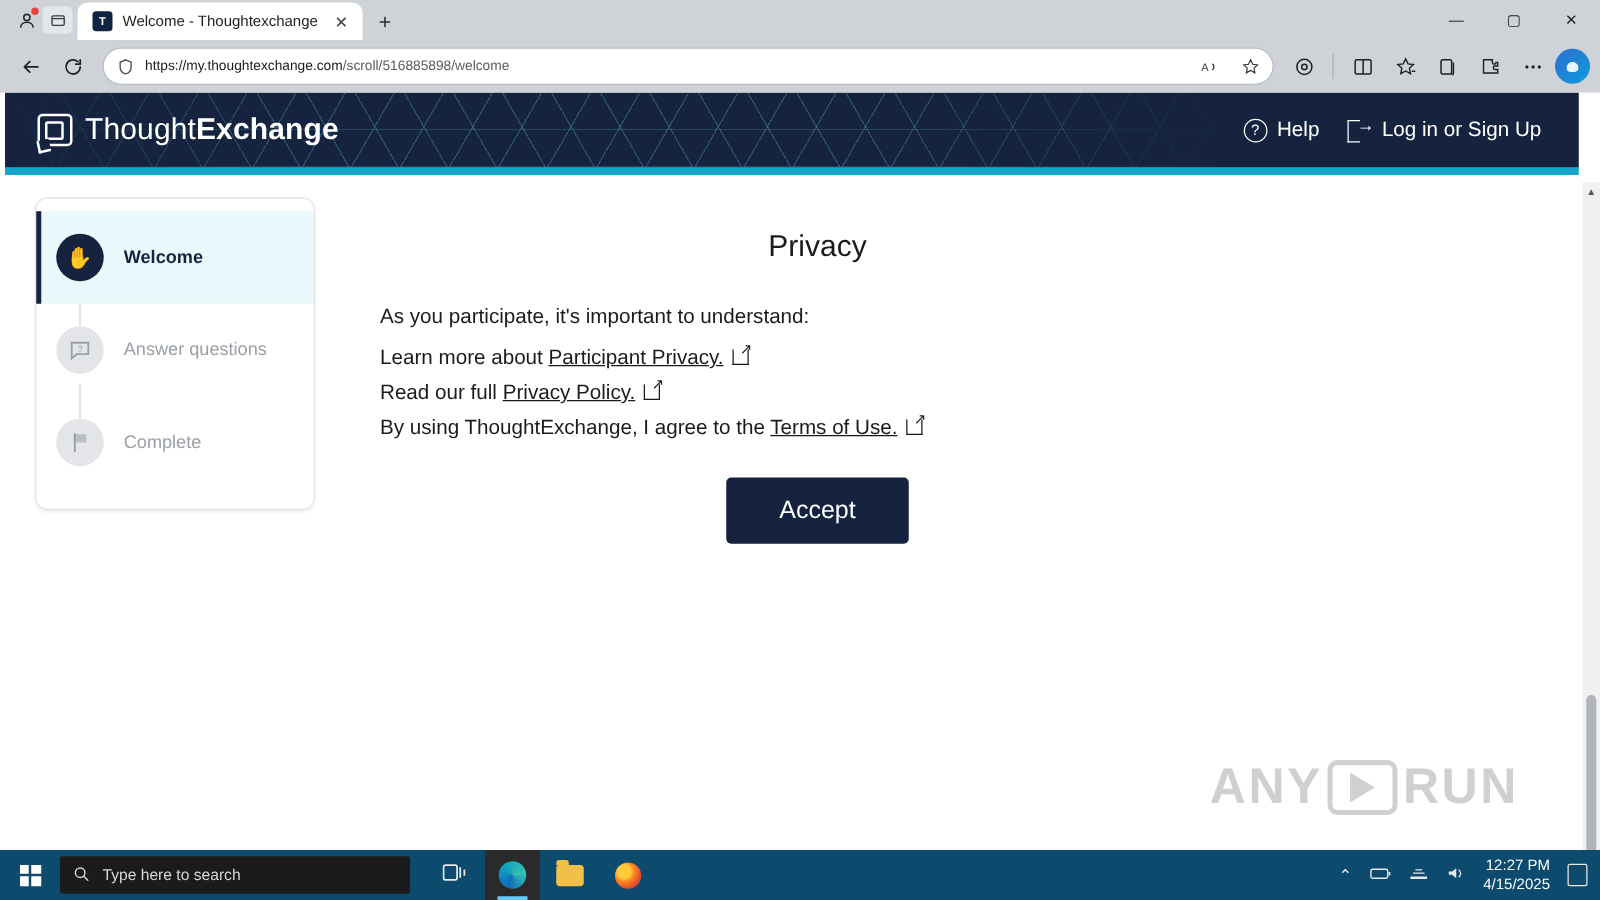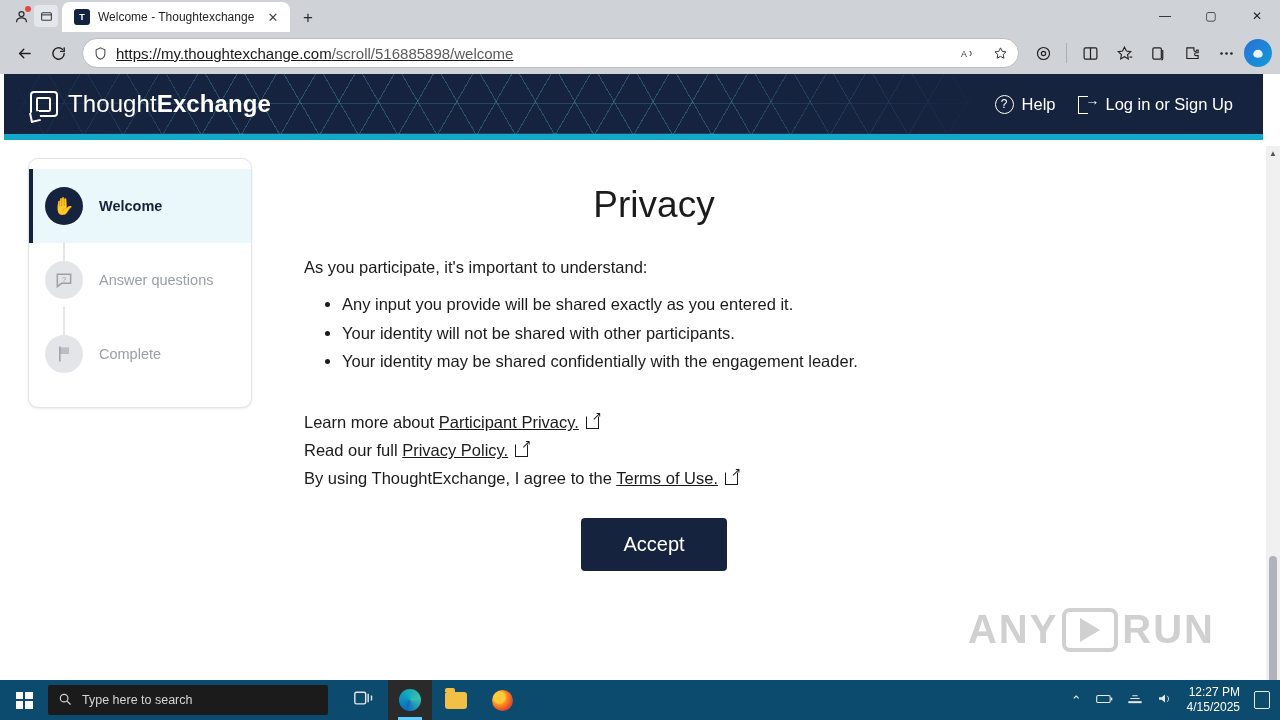--- a/index.html
+++ b/index.html
@@ -48,21 +48,21 @@
   .wincontrols div { width: 46px; height: 32px; display: flex; align-items: center; justify-content: center; font-size: 12px; color: #1f1f1f; }
 
   .toolbar { height: 42px; background: #cfd3d8; display: flex; align-items: center; padding: 0 8px; gap: 2px; }
   .tb-btn { width: 32px; height: 30px; display: flex; align-items: center; justify-content: center; color: #202020; font-size: 15px; border-radius: 4px; }
   .omnibox {
     flex: 1 1 auto; height: 30px; background: #ffffff; border-radius: 15px;
     display: flex; align-items: center; padding: 0 6px 0 10px; gap: 8px;
     margin: 0 6px; border: 1px solid #b9bec5;
   }
   .omnibox .shield { color: #4a4a4a; font-size: 13px; display: flex; align-items: center; }
-  .urltext { flex: 1 1 auto; font-size: 15px; color: #1a1a1a; white-space: nowrap; overflow: hidden; text-decoration: underline; }
+  .urltext { flex: 1 1 auto; font-size: 11px; color: #1a1a1a; white-space: nowrap; overflow: hidden; }
   .urltext .dim { color: #5c5c5c; }
   .omnibox .oi { width: 24px; height: 24px; display: flex; align-items: center; justify-content: center; color: #333; font-size: 14px; }
   .tb-sep { width: 1px; height: 20px; background: #a9aeb5; margin: 0 5px; }
   .copilot { width: 28px; height: 28px; border-radius: 50%; background: linear-gradient(135deg,#2b6fd6,#0f9bd7); display:flex; align-items:center; justify-content:center; color:#fff; font-size: 12px; }
 
   
   .viewport { position: relative; width: 1280px; height: 606px; background: #ffffff; overflow: hidden; }
   .page { position: absolute; left: 4px; top: 0; width: 1259px; height: 606px; background: #ffffff; }
 
   .site-header { height: 60px; background: #16233f; position: relative; overflow: hidden; }
@@ -112,21 +112,21 @@
     width: 38px; height: 38px; border-radius: 50%; background: #16233f; color: #fff;
     display: flex; align-items: center; justify-content: center; font-size: 17px; flex: 0 0 auto;
   }
   .nav-item.dim .nav-bubble { background: #e3e5e8; color: #9aa0a6; }
   .nav-label { font-size: 14.5px; color: #16233f; font-weight: bold; }
   .nav-item.dim .nav-label { color: #9aa0a6; font-weight: normal; }
   .nav-connector { position: absolute; left: 34px; width: 2px; background: #e3e5e8; }
 
   
   .content { position: absolute; left: 300px; top: 110px; width: 700px; }
-  .h1 { font-size: 37px; color: #1b1b1b; text-align: center; margin: 0 0 32px 0; font-weight: normal; }
+  .h1 { font-size: 24px; color: #1b1b1b; text-align: center; margin: 0 0 32px 0; font-weight: normal; }
   .lede { font-size: 16.5px; color: #1b1b1b; margin: 0 0 14px 0; padding-left: 0; }
   ul.bullets { margin: 0 0 38px 0; padding-left: 38px; }
   ul.bullets li { font-size: 16.5px; color: #1b1b1b; line-height: 1.62; margin-bottom: 2px; }
   .links .row { font-size: 16.5px; color: #1b1b1b; margin-bottom: 9px; }
   a.lnk { color: #1b1b1b; text-decoration: underline; }
   .ext { display: inline-block; width: 14px; height: 14px; position: relative; margin-left: 7px; vertical-align: -1px; }
   .ext::before { content: ""; position: absolute; left: 0; bottom: 0; width: 11px; height: 11px; border: 1.6px solid #1b1b1b; border-top-color: transparent; }
   .ext::after { content: "↗"; position: absolute; right: -2px; top: -5px; font-size: 12px; line-height: 1; }
   .accept-wrap { text-align: center; margin-top: 30px; }
   .accept {
@@ -333,25 +333,20 @@
                 <path d="M7 4h11v8H7z" fill="#9aa0a6" opacity=".55"></path>
               </svg>
           </span>
           <span class="nav-label">Complete</span>
         </div>
       </div>
 
       <div class="content">
         <h1 class="h1">Privacy</h1>
         <p class="lede">As you participate, it's important to understand:</p>
-        <ul class="bullets">
-          <li>Any input you provide will be shared exactly as you entered it.</li>
-          <li>Your identity will not be shared with other participants.</li>
-          <li>Your identity may be shared confidentially with the engagement leader.</li>
-        </ul>
 
         <div class="links">
           <div class="row">
             <span>Learn more about </span><a class="lnk" href="#">Participant Privacy.</a><span class="ext"></span>
           </div>
           <div class="row">
             <span>Read our full </span><a class="lnk" href="#">Privacy Policy.</a><span class="ext"></span>
           </div>
           <div class="row">
             <span>By using ThoughtExchange, I agree to the </span><a class="lnk" href="#">Terms of Use.</a><span class="ext"></span>

